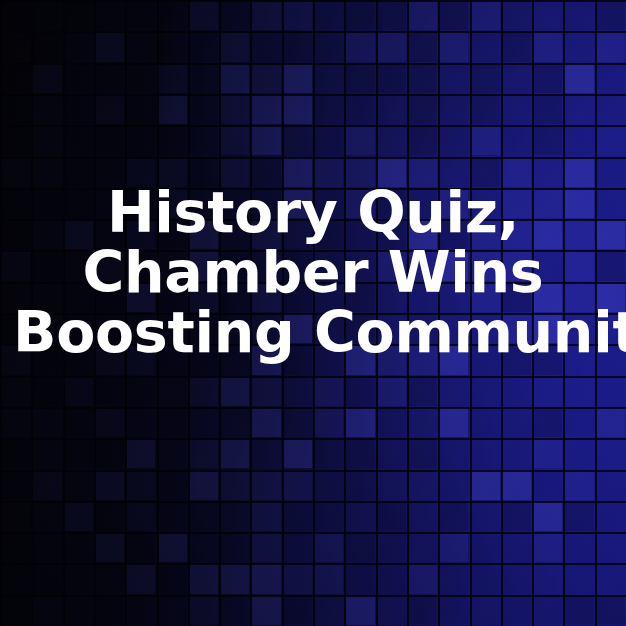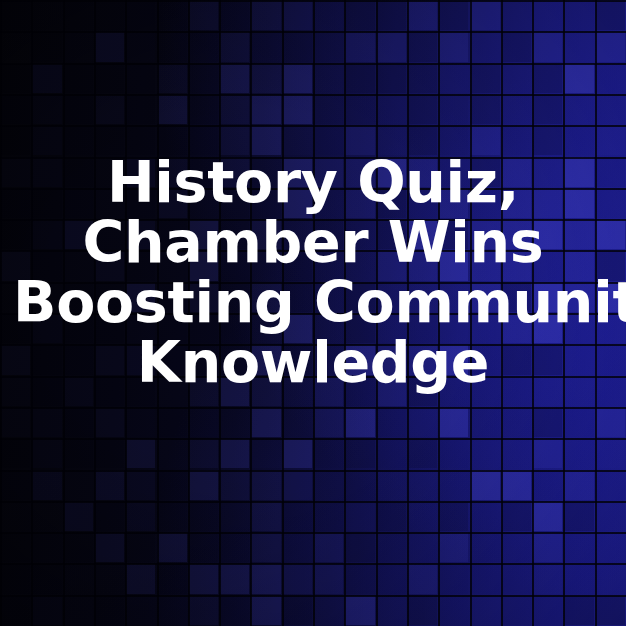--- a/index.html
+++ b/index.html
@@ -508,17 +508,16 @@
 
   <div id="tile-mortar"></div>
 
   <div id="vignette"></div>
 
   <div id="headline-wrap">
     <h1 id="headline">
       <span class="ln">History Quiz,</span>
       <span class="ln">Chamber Wins</span>
       <span class="ln">Boosting Community</span>
-      <span class="ln">Knowledge</span>
     </h1>
   </div>
 
 </div>
 
 </body></html>

